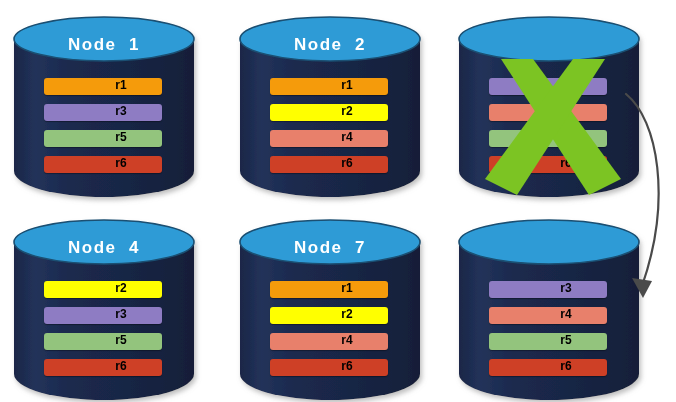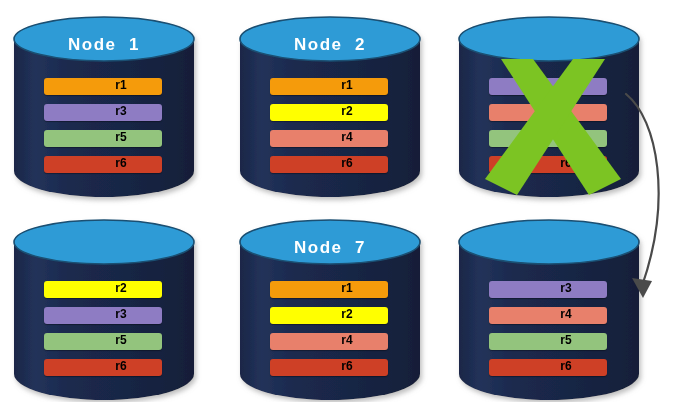--- a/index.html
+++ b/index.html
@@ -184,20 +184,21 @@
             <stop offset="85%" stop-color="#17223E"></stop>
             <stop offset="100%" stop-color="#141E38"></stop>
           </linearGradient>
           <filter id="shadow3" x="-20%" y="-20%" width="150%" height="150%">
             <feDropShadow dx="2" dy="3" stdDeviation="2.5" flood-color="#888888" flood-opacity="0.55"></feDropShadow>
           </filter>
         </defs>
         <path d="M 2 24 L 2 156 A 90 26 0 0 0 182 156 L 182 24 A 90 22 0 0 0 2 24 Z" fill="url(#bodyGrad3)" filter="url(#shadow3)"></path>
         <ellipse cx="92" cy="24" rx="90" ry="22" fill="#2E9BD6" stroke="#1B4F72" stroke-width="1.6"></ellipse>
       </svg>
+      <div class="node-title">Node  4</div>
       <div class="bars">
         <div class="bar" style="background: rgb(255, 255, 0);">r2</div>
         <div class="bar" style="background: rgb(142, 124, 195);">r3</div>
         <div class="bar" style="background: rgb(147, 196, 125);">r5</div>
         <div class="bar" style="background: rgb(206, 64, 38);">r6</div>
       </div>
     </div>
     <div class="node" style="left: 238px; top: 210px;">
       <svg class="cyl-svg" viewBox="0 0 184 186">
         <defs>

